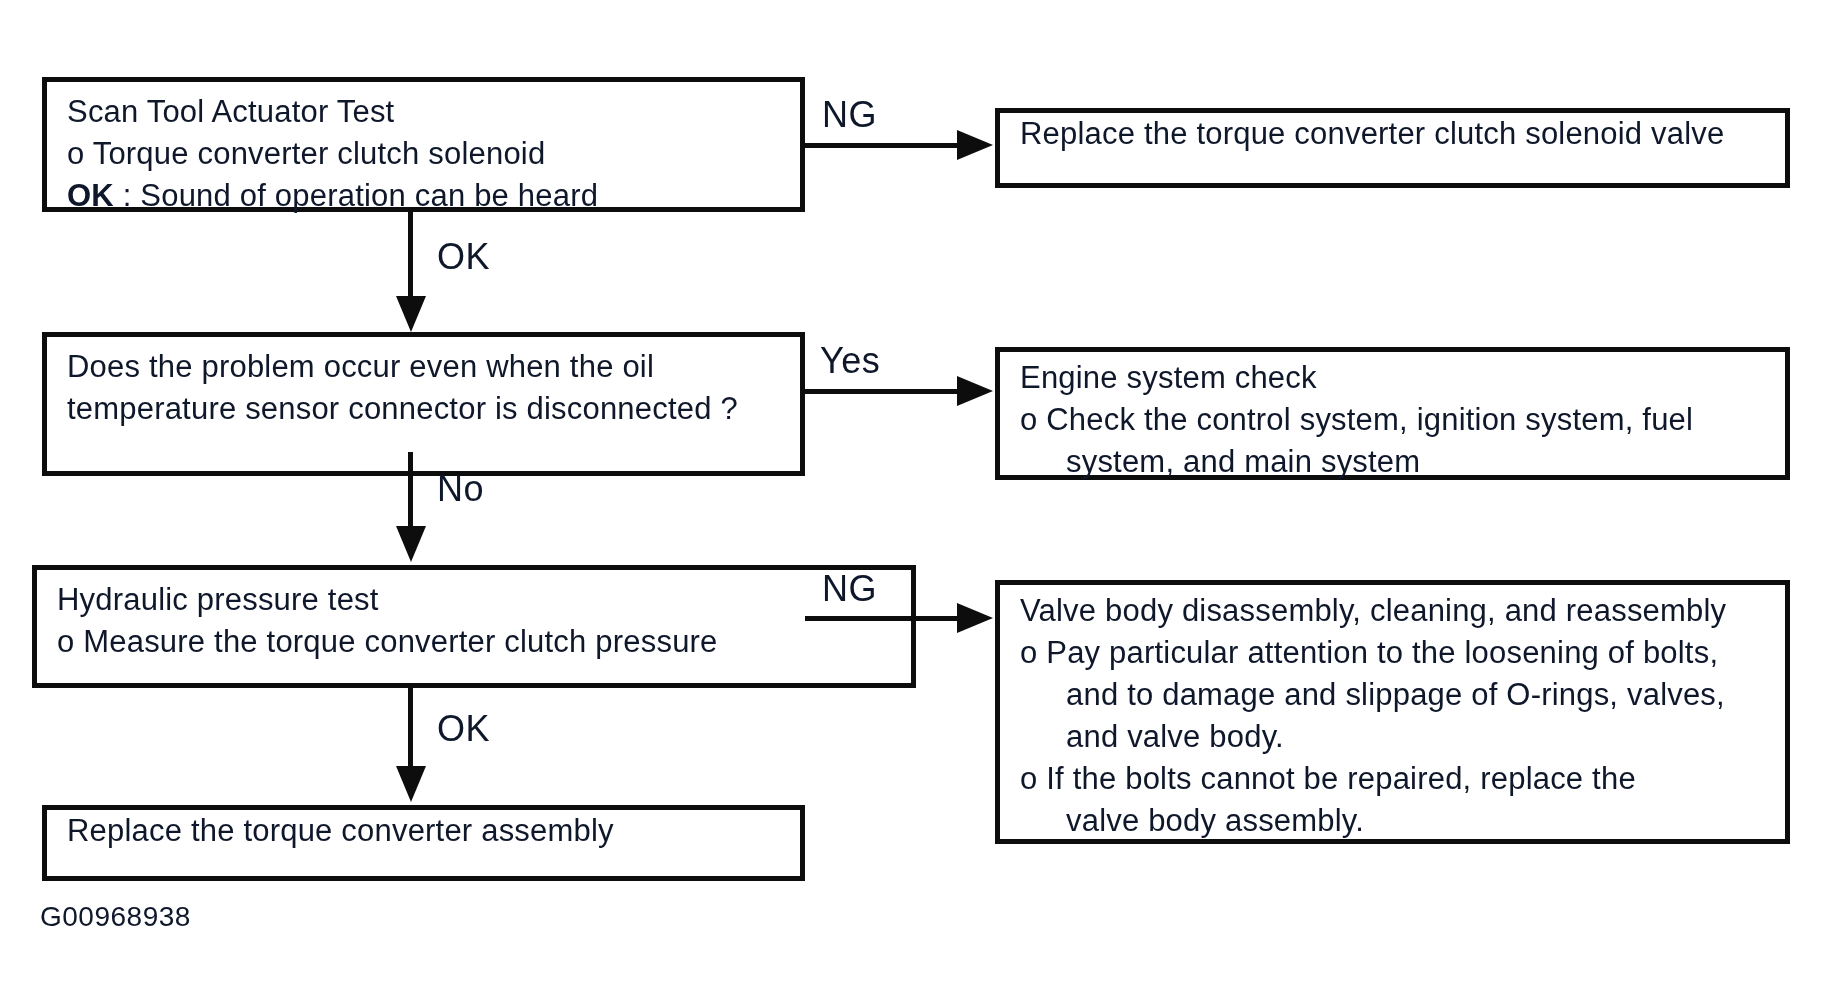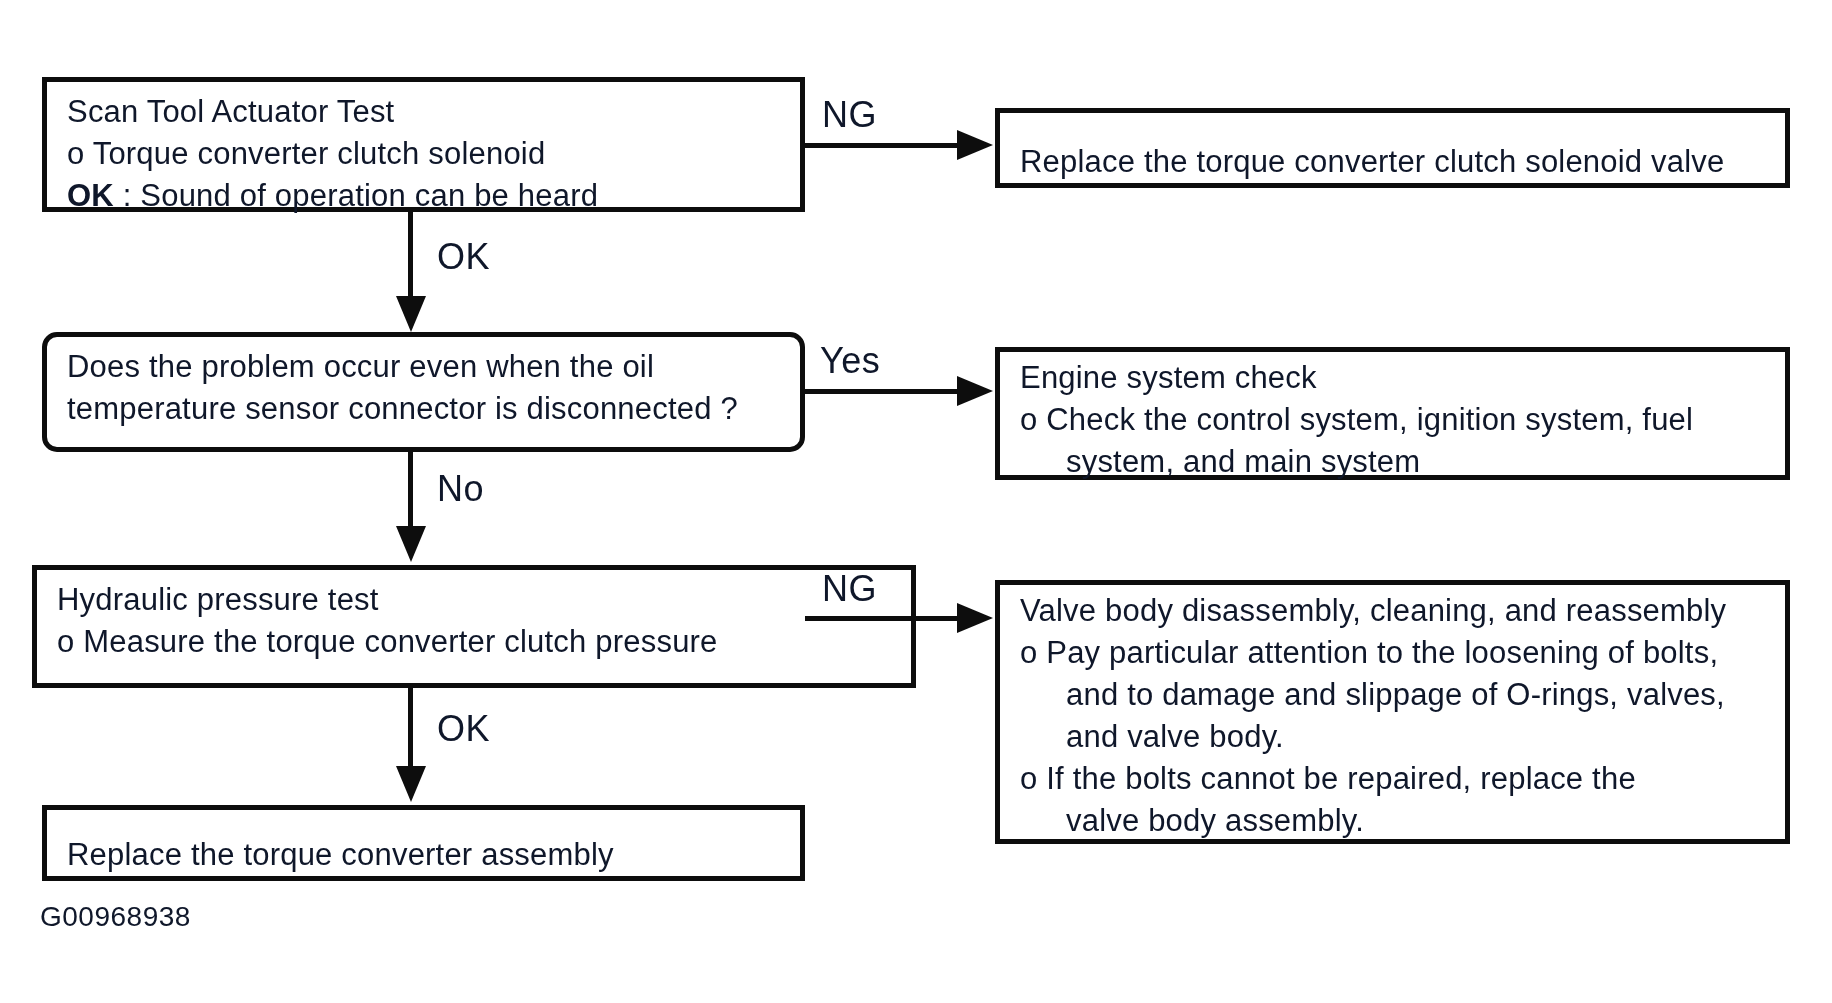--- a/index.html
+++ b/index.html
@@ -25,21 +25,21 @@
     line-height: 42px;
     letter-spacing: 0.2px;
     white-space: nowrap;
   }
   .node .ln { display: block; }
   .node .ln.indent { padding-left: 46px; }
   .pad1 { padding: 9px 10px 0 20px; }      
   .padr { padding: 5px 10px 0 20px; margin-top: 22px; }      
   .vcenter {
     display: flex;
-    align-items: flex-end;
+    align-items: flex-start;
     padding-left: 20px;
   }
   .bold { font-weight: 700; }
 
   
   .shaft-h {
     position: absolute;
     height: 5px;
     background: #0d0d0d;
   }
@@ -94,21 +94,21 @@
   <div class="head-right" style="left:957px; top:130px;"></div>
 
   <div class="node vcenter" style="left:995px; top:108px; width:795px; height:80px;">
     <span>Replace the torque converter clutch solenoid valve</span>
   </div>
 
   <div class="shaft-v" style="left:408px; top:212px; height:86px;"></div>
   <div class="head-down" style="left:396px; top:296px;"></div>
   <div class="edge-label" style="left:437px; top:240px;">OK</div>
 
-  <div class="node pad1" style="left:42px; top:332px; width:763px; height:120px;border-radius:15px;">
+  <div class="node pad1" style="left:42px; top:332px; width:763px; height:144px;">
     <span class="ln">Does the problem occur even when the oil</span>
     <span class="ln">temperature sensor connector is disconnected ?</span>
   </div>
 
   <div class="edge-label" style="left:820px; top:344px;">Yes</div>
   <div class="shaft-h" style="left:805px; top:389px; width:155px;"></div>
   <div class="head-right" style="left:957px; top:376px;"></div>
 
   <div class="node padr" style="left:995px; top:325px; width:795px; height:133px;">
     <span class="ln">Engine system check</span>

